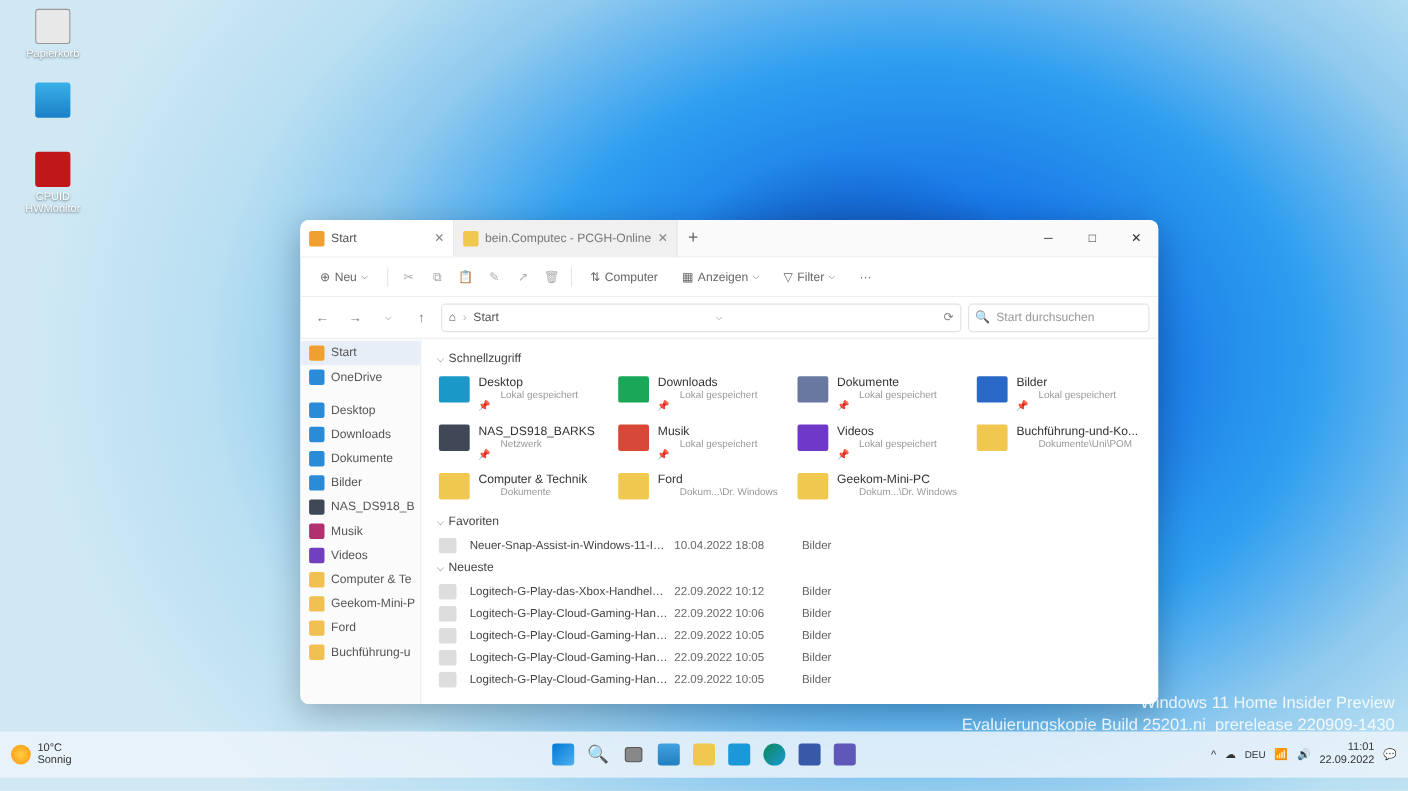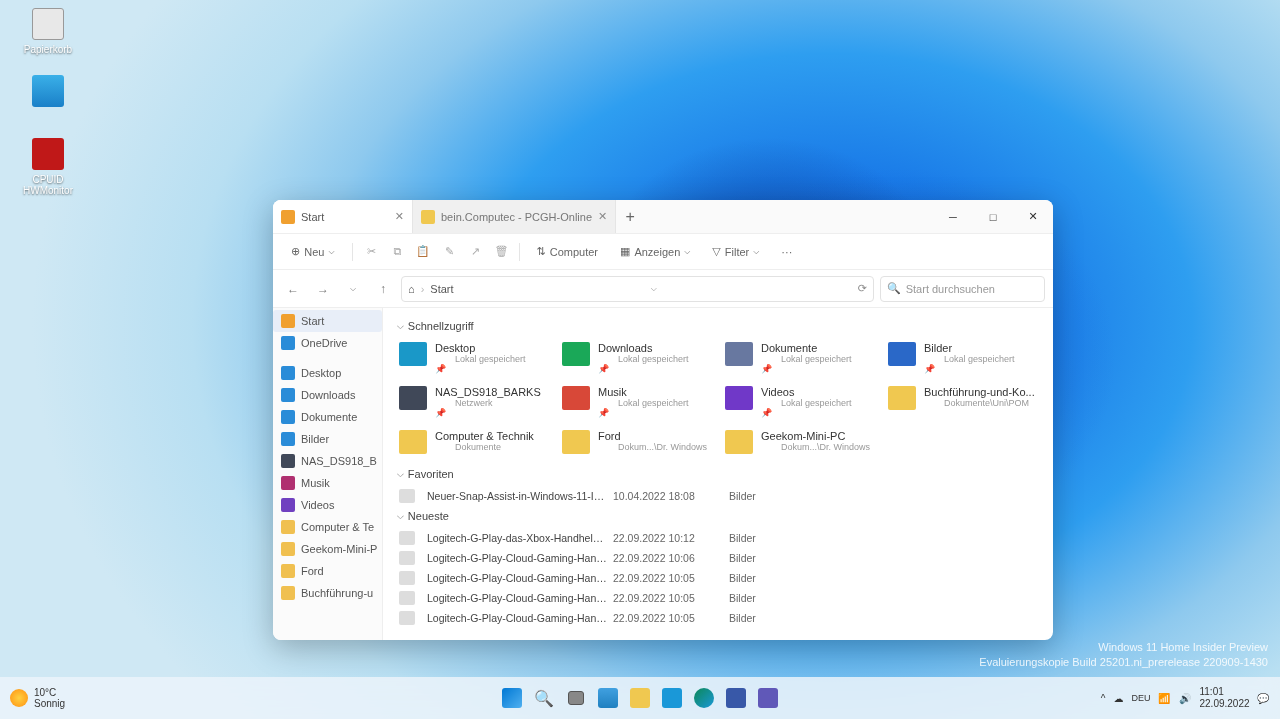--- a/index.html
+++ b/index.html
@@ -53,30 +53,30 @@
 .file-row { display: grid; grid-template-columns: 22px 180px 110px 70px; gap: 6px; padding: 3px 2px; align-items: center; cursor: pointer; }
 .file-row .fico { width: 16px; height: 14px; background: #ddd; border-radius: 2px; }
 .file-row .fname { font-size: 10.5px; color: #444; white-space: nowrap; overflow: hidden; text-overflow: ellipsis; }
 .file-row .fdate { font-size: 10.5px; color: #666; }
 .file-row .ftype { font-size: 10.5px; color: #666; }
 
 .statusbar { height: 22px; border-top: 1px solid #eee; display: flex; align-items: center; padding: 0 10px; font-size: 10px; color: #888; }
 .view-toggle { margin-left: auto; display: flex; gap: 2px; }
 .vt { width: 16px; height: 14px; border: 1px solid #ccc; cursor: pointer; }
 
-.taskbar { position: absolute; bottom: 0; left: 0; right: 0; height: 42px; background: rgba(235,243,250,0.85); backdrop-filter: blur(8px); display: flex; align-items: center; }
+.taskbar { position: absolute; bottom: 12px; left: 0; right: 0; height: 42px; background: rgba(235,243,250,0.85); backdrop-filter: blur(8px); display: flex; align-items: center; }
 .tb-center { position: absolute; left: 50%; transform: translateX(-50%); display: flex; gap: 4px; }
 .task-ico { width: 28px; height: 28px; display: flex; align-items: center; justify-content: center; border-radius: 4px; cursor: pointer; }
 .task-ico .sq { width: 20px; height: 20px; border-radius: 3px; }
 .weather { position: absolute; left: 10px; display: flex; align-items: center; gap: 6px; font-size: 10px; color: #333; }
 .weather .sun { width: 18px; height: 18px; border-radius: 50%; background: radial-gradient(circle,#ffd040,#ff9010); }
 .tray { position: absolute; right: 10px; display: flex; align-items: center; gap: 8px; font-size: 10px; color: #333; }
-.clock { text-align: left; line-height: 1.2; }
-
-.watermark { position: absolute; right: 12px; bottom: 50px; text-align: right; font-size: 11px; color: rgba(255,255,255,0.85); line-height: 1.3; }
+.clock { text-align: right; line-height: 1.2; }
+
+.watermark { position: absolute; right: 12px; bottom: 50px; text-align: right; font-size: 15px; color: rgba(255,255,255,0.85); line-height: 1.3; }
 </style>
 </head>
 <body>
 <div class="wallpaper-swirl"></div>
 
 <div class="desktop-icon di1">
   <div class="ico"></div>
   <div class="lbl">Papierkorb</div>
 </div>
 <div class="desktop-icon di2">

